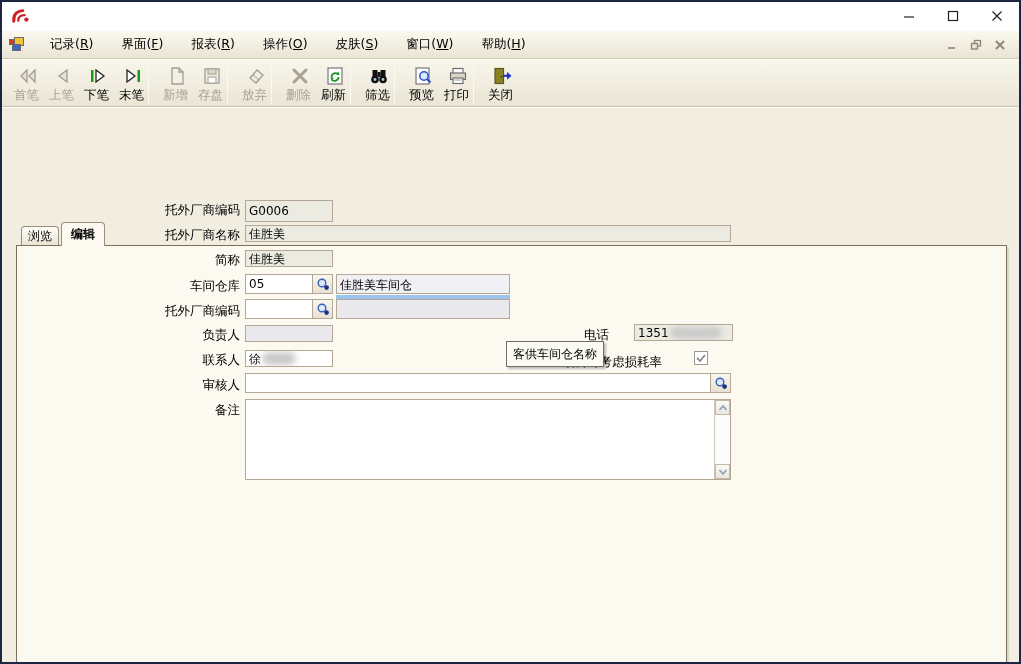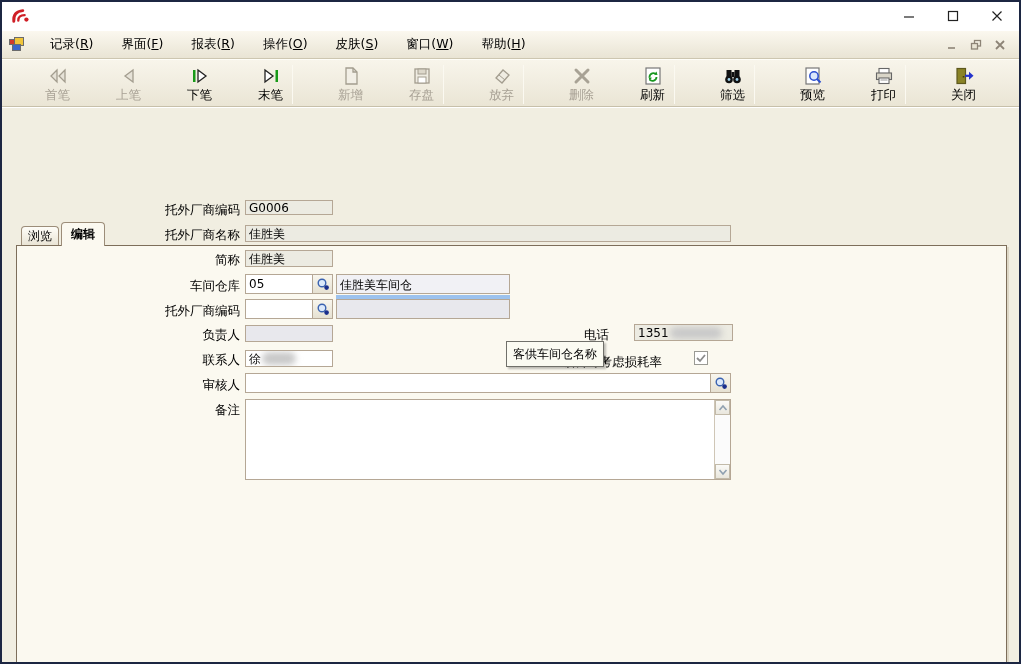--- a/index.html
+++ b/index.html
@@ -31,21 +31,21 @@
   .mi-b { left:3px; top:7px; width:9px; height:7px; background:#3a66c8; }
   .menu-item { padding:5px 14px; font-size:12.5px; cursor:default; }
   .mdi-btns { margin-left:auto; display:flex; align-items:center; gap:6px; padding-right:10px; }
   .mdi-btn { width:18px; height:16px; display:flex; align-items:center; justify-content:center; }
 
   
   .toolbar { position:absolute; left:0; top:57px; right:0; height:48px;
              background:linear-gradient(#f8f5eb,#eae5d5);
              border-top:1px solid #fffef8; border-bottom:1px solid #c7c0aa;
              display:flex; align-items:flex-start; padding:3px 2px 0 2px; }
-  .tbtn { width:35px; display:flex; flex-direction:column; align-items:center; gap:1px; padding-top:2px;margin-left:36px; }
+  .tbtn { width:35px; display:flex; flex-direction:column; align-items:flex-end; gap:1px; padding-top:2px; }
   .tbtn .ticon { width:22px; height:22px; }
   .tbtn .tlabel { font-size:12.5px; line-height:14px; white-space:nowrap; }
   .tbtn.dis .tlabel { color:#a8a195; }
   .tsep { width:1px; align-self:stretch; margin:2px 4px; background:#c3bca6; border-right:1px solid #fbf9f1; }
 
   
   .client { position:absolute; left:0; top:106px; right:0; bottom:0; background:#f1eee1; }
 
   
   .tab { position:absolute; border:1px solid #9c8d79; border-bottom:none;
@@ -269,21 +269,21 @@
     <div class="tab inactive">
         <span>浏览</span>
       </div>
     <div class="tab active">
         <span>编辑</span>
       </div>
     <div class="panel"></div>
   </div>
 
   <div class="flabel" style="left:113px; top:199px;">托外厂商编码</div>
-  <div class="fbox beige" style="left:243px; top:198px; width:88px; height:15px;">
+  <div class="fbox beige" style="left:243px; top:198px; width:88px; height:22px;">
       <span>G0006</span>
     </div>
 
   <div class="flabel" style="left:113px; top:224px;">托外厂商名称</div>
   <div class="fbox beige" style="left:243px; top:223px; width:486px; height:17px;">
       <span>佳胜美</span>
     </div>
 
   <div class="flabel" style="left:113px; top:249px;">简称</div>
   <div class="fbox beige" style="left:243px; top:248px; width:88px; height:17px;">

